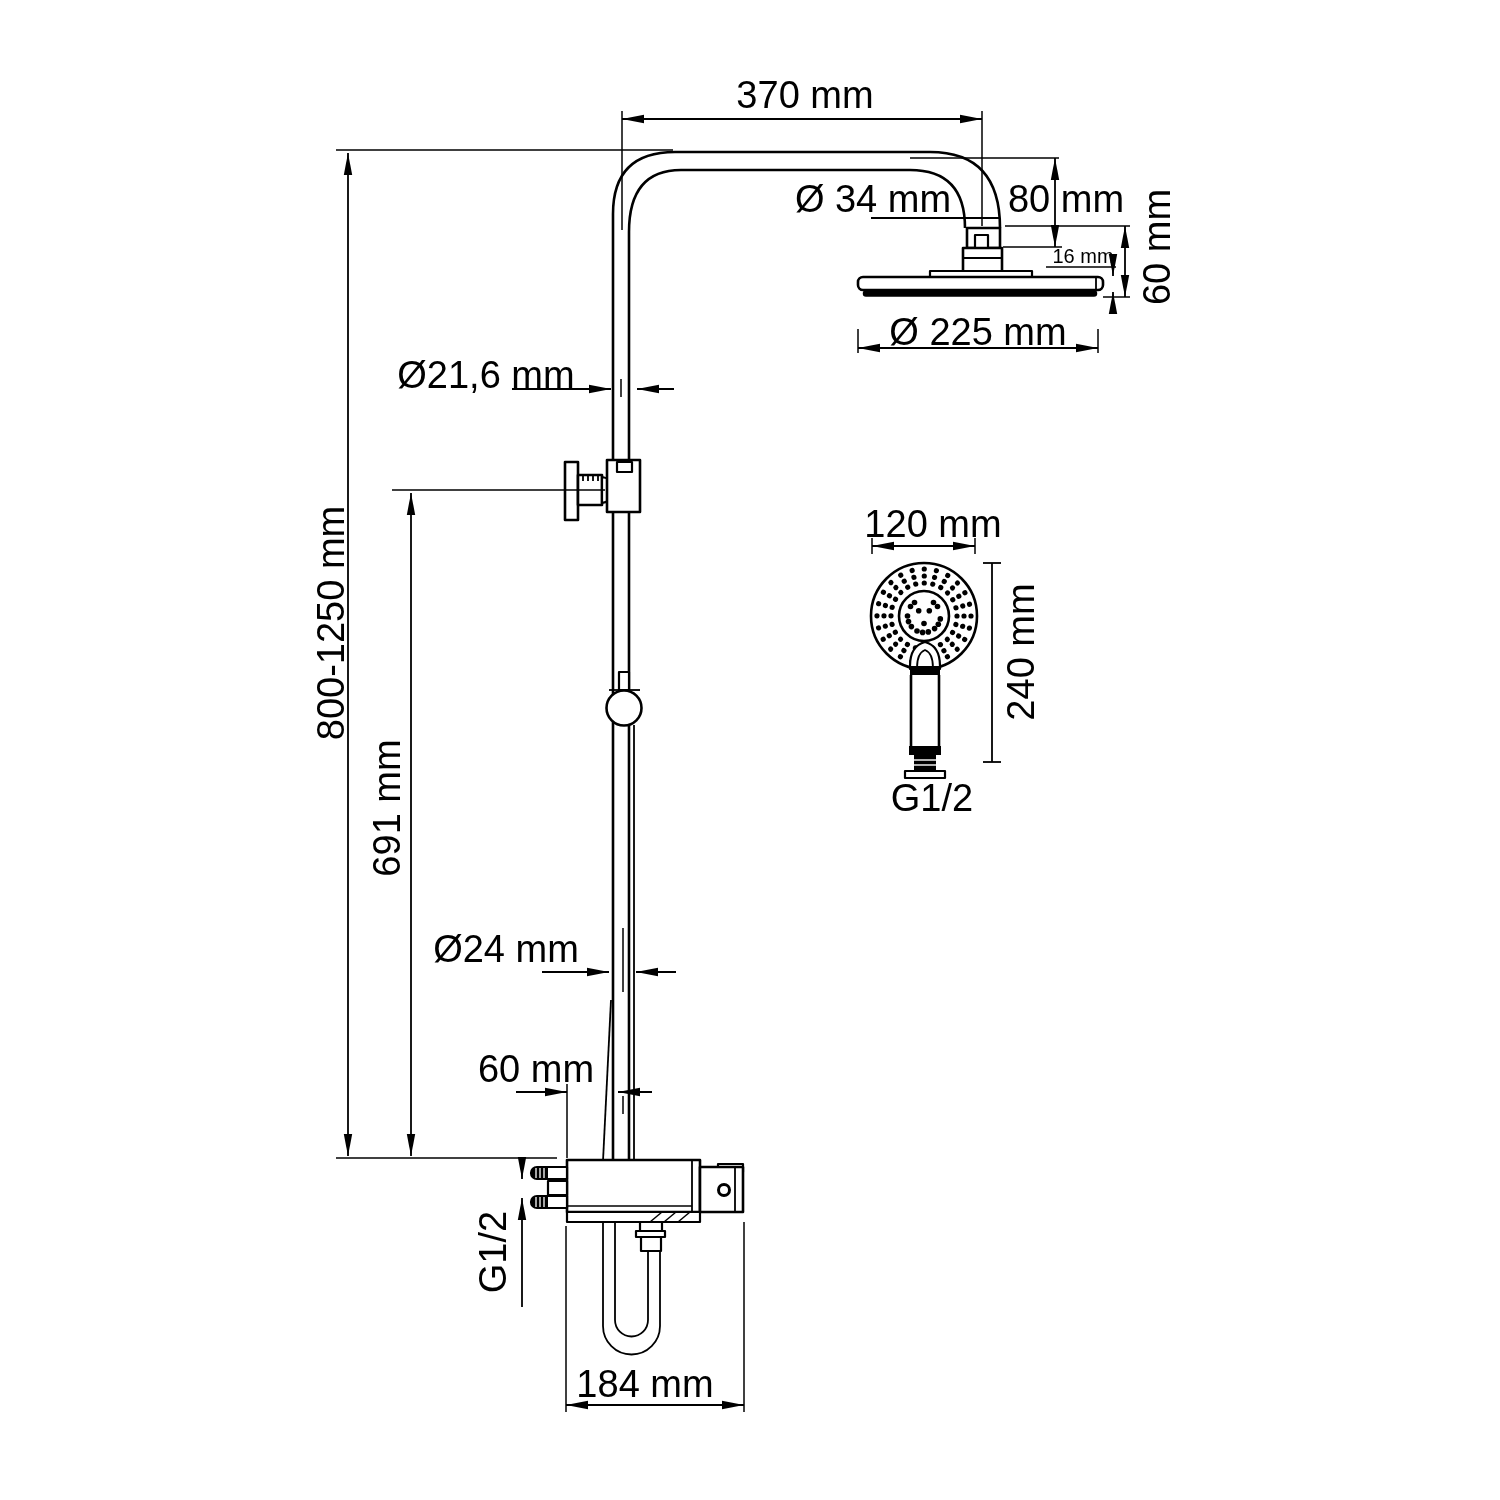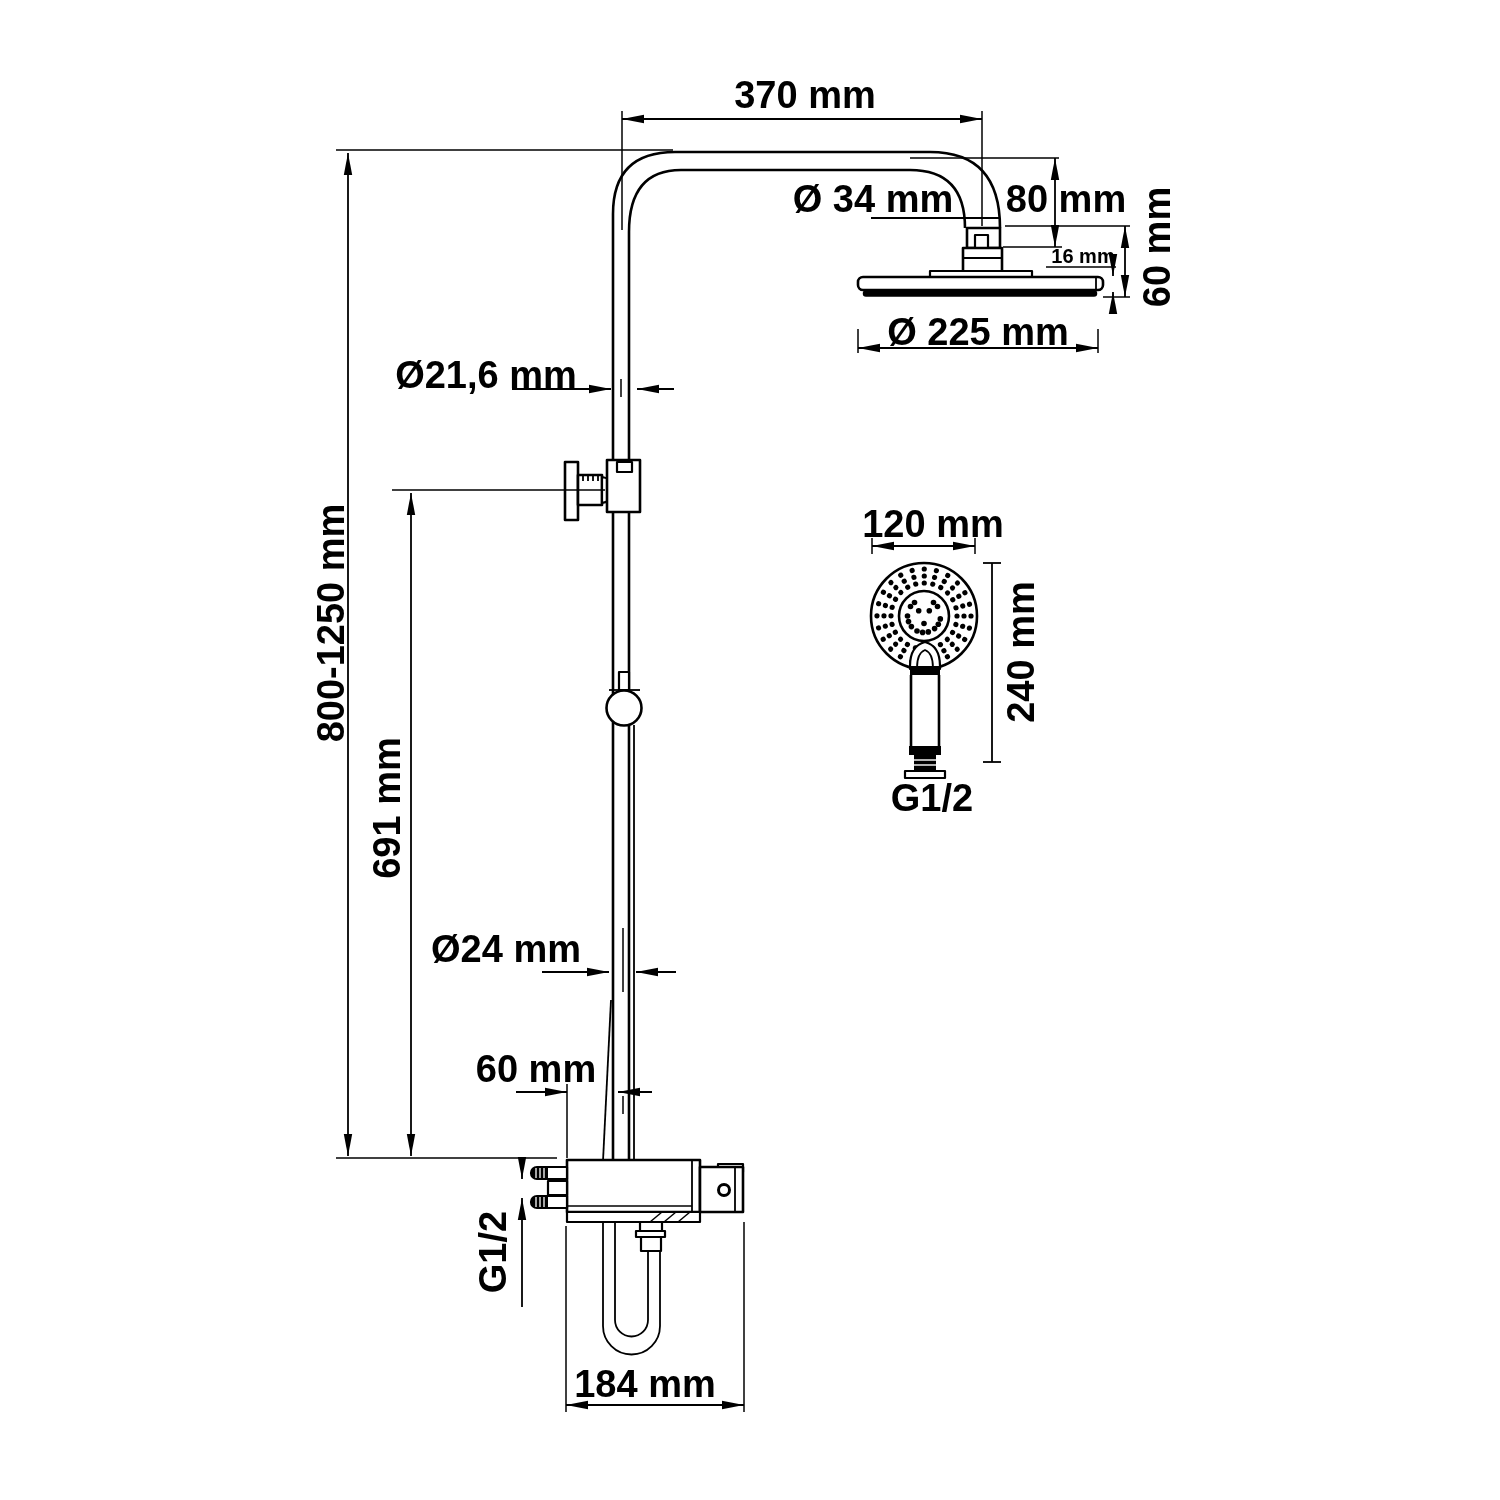--- a/index.html
+++ b/index.html
@@ -1,16 +1,16 @@
 <!DOCTYPE html>
 <html><head>
 <meta charset="utf-8">
 <style>
   html,body{margin:0;padding:0;background:#ffffff;}
-  .stage{position:relative;width:1500px;height:1500px;background:#ffffff;overflow:hidden;font-weight:bold;}
+  .stage{position:relative;width:1500px;height:1500px;background:#ffffff;overflow:hidden;}
   svg{display:block;}
   
   .p  {fill:none;stroke:#000;stroke-width:2.6;stroke-linejoin:round;}
   .pw {fill:#fff;stroke:#000;stroke-width:2.6;stroke-linejoin:round;}
   .pw2{fill:#fff;stroke:#000;stroke-width:2.2;stroke-linejoin:round;}
   .inl{fill:none;stroke:#000;stroke-width:1.8;}
   .blk{fill:#000;stroke:none;}
   
   .dim{fill:none;stroke:#000;stroke-width:1.8;}
   .ext{fill:none;stroke:#000;stroke-width:1.5;}

